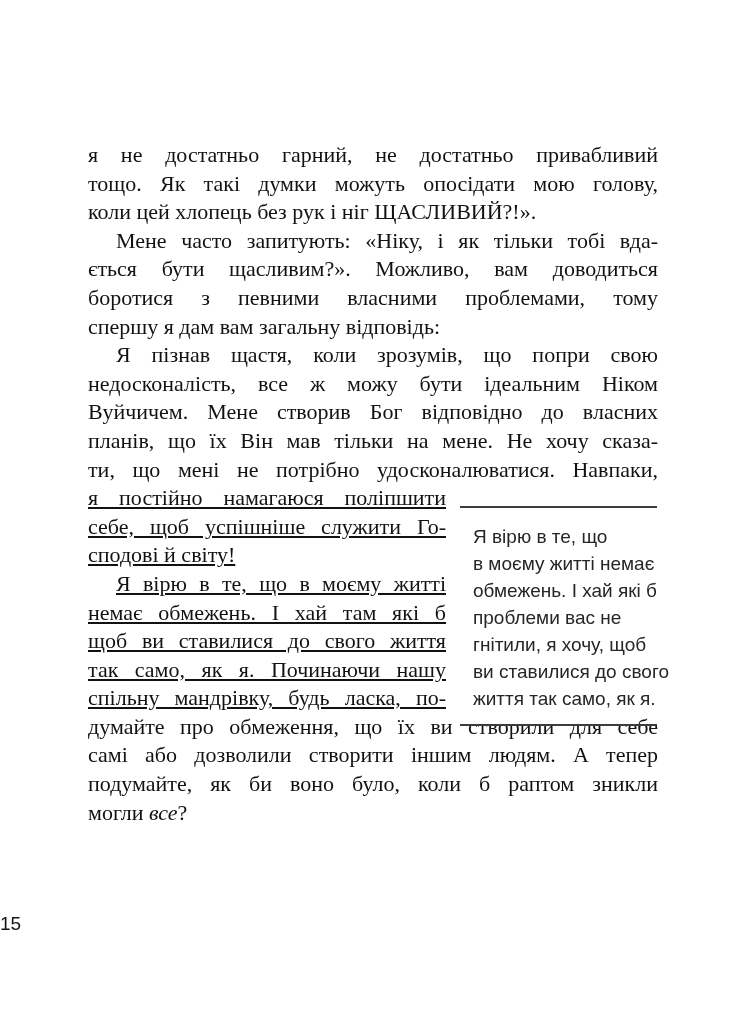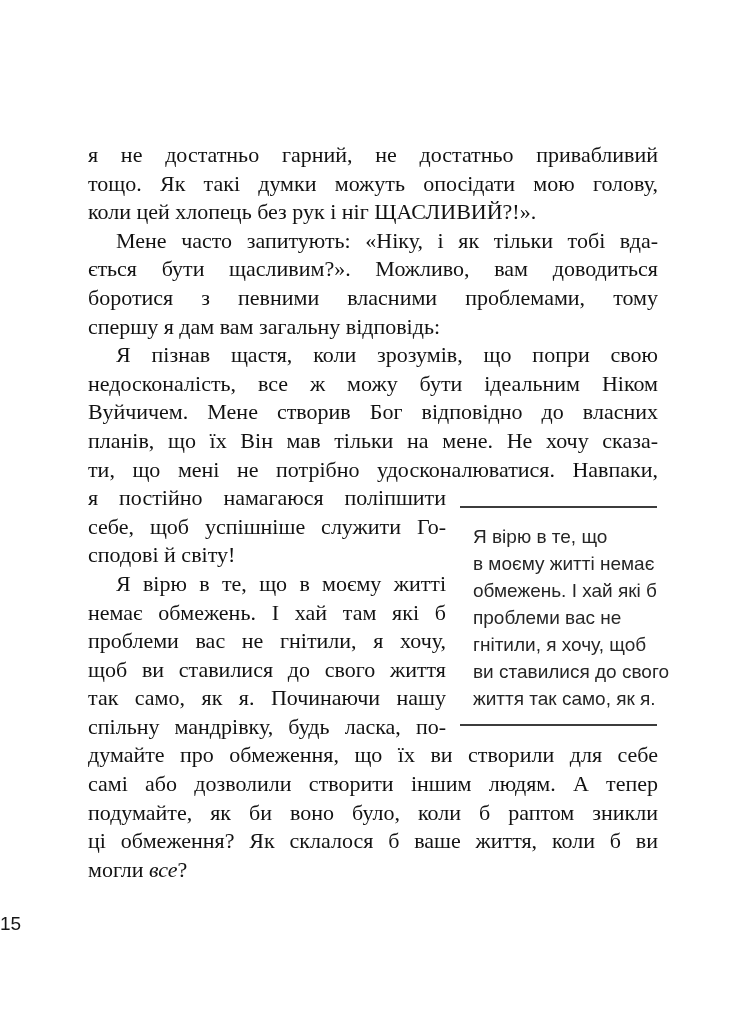--- a/index.html
+++ b/index.html
@@ -31,21 +31,21 @@
     top: 141px;
     width: 570px;
     font-size: 22px;
     line-height: 28.6px;
     color: #121212;
   }
   .para { margin: 0; }
   .line { min-height: 28.6px; white-space: nowrap; }
   .line.j { white-space: normal; text-align: justify; text-align-last: justify; }
   .line.ind { padding-left: 28px; }
-  .wrap-row { position: relative; }
+  .wrap-row { position: relative; text-decoration: underline; }
   .narrow-col { width: 358px; }
   .pullquote {
     position: absolute;
     left: 372px;
     top: 22px;
     width: 197px;
     box-sizing: border-box;
     border-top: 2px solid #3c3c3c;
     border-bottom: 2px solid #3c3c3c;
     padding: 15px 0 12px 13px;
@@ -99,42 +99,40 @@
     <div class="wrap-row">
       <div class="narrow-col">
         <div class="para">
             <div class="line j"><span>я постійно намагаюся поліпшити</span></div>
             <div class="line j"><span>себе, щоб успішніше служити Го-</span></div>
             <div class="line"><span>сподові й світу!</span></div>
           </div>
         <div class="para">
             <div class="line j ind"><span>Я вірю в те, що в моєму житті</span></div>
             <div class="line j"><span>немає обмежень. І хай там які б</span></div>
-            <div class="line j"><span>проблеми вас не гнітили, я хочу,</span></div>
             <div class="line j"><span>щоб ви ставилися до свого життя</span></div>
             <div class="line j"><span>так само, як я. Починаючи нашу</span></div>
             <div class="line j"><span>спільну мандрівку, будь ласка, по-</span></div>
           </div>
       </div>
       <aside class="pullquote">
           <div class="line"><span>Я вірю в те, що</span></div>
           <div class="line"><span>в моєму житті немає</span></div>
           <div class="line"><span>обмежень. І хай які б</span></div>
           <div class="line"><span>проблеми вас не</span></div>
           <div class="line"><span>гнітили, я хочу, щоб</span></div>
           <div class="line"><span>ви ставилися до свого</span></div>
           <div class="line"><span>життя так само, як я.</span></div>
         </aside>
     </div>
 
     <div class="para">
         <div class="line j"><span>думайте про обмеження, що їх ви створили для себе</span></div>
         <div class="line j"><span>самі або дозволили створити іншим людям. А тепер</span></div>
         <div class="line j"><span>подумайте, як би воно було, коли б раптом зникли</span></div>
-        <div class="line j"><span>ці обмеження? Як склалося б ваше життя, коли б ви</span></div>
         <div class="line"><span>могли </span><i>все</i><span>?</span></div>
       </div>
 
   </div>
 
   <div class="folio">15</div>
 
 </div>
 
 </body></html>

